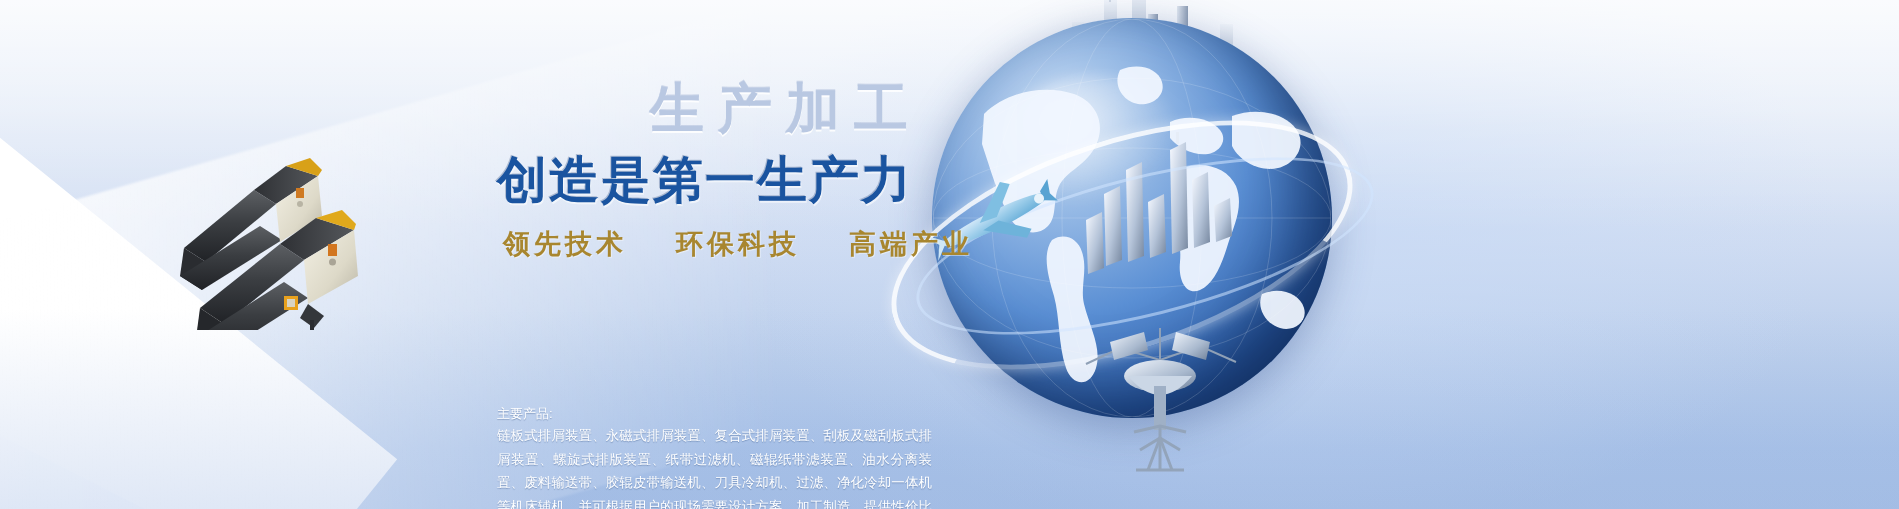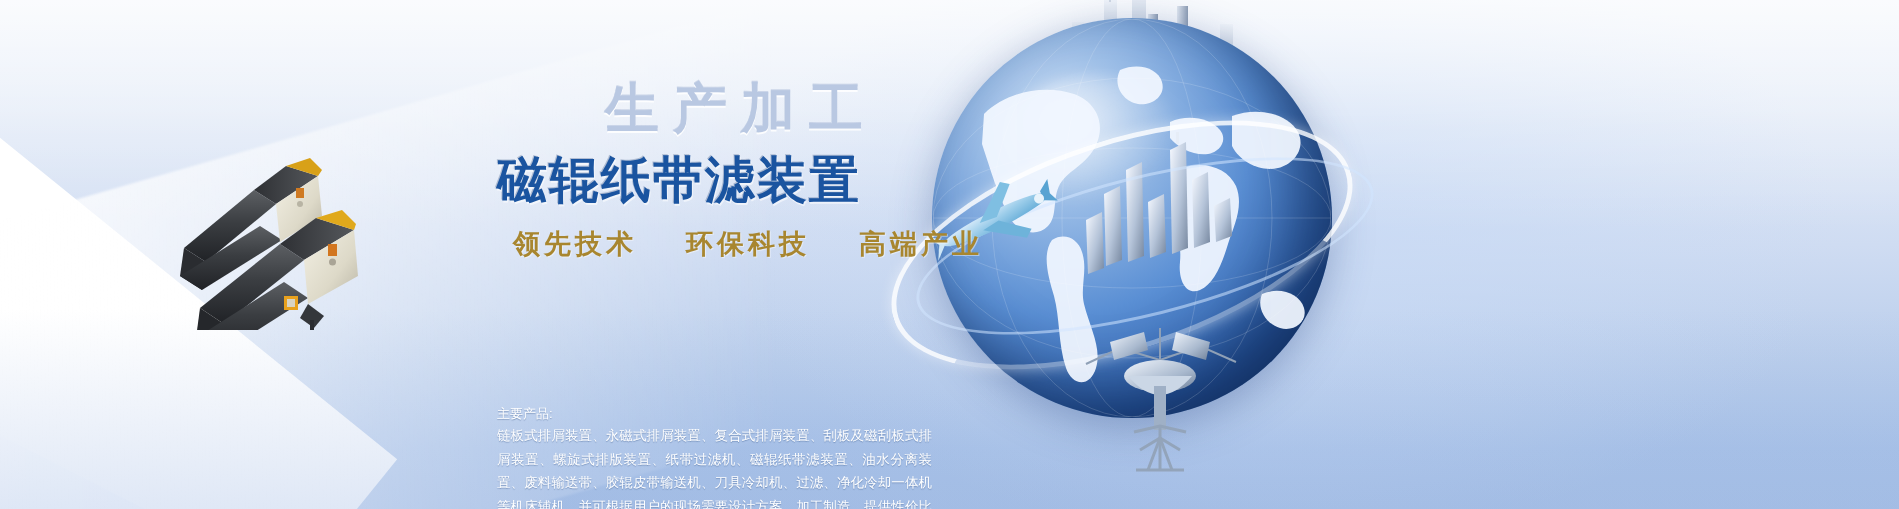--- a/index.html
+++ b/index.html
@@ -59,33 +59,34 @@
 
   .headline-ghost {
     font-size:54px;
     font-weight:bold;
     letter-spacing:14px;
     color:#b9c8e2;
     text-shadow:0 2px 0 rgba(255,255,255,0.85), 0 -1px 0 rgba(140,160,200,0.35);
     margin-left:108px;
     line-height:1.05;
     white-space:nowrap;
+    text-align:center;
   }
   .headline-main {
     margin-top:10px;
     font-size:50px;
     font-weight:bold;
     letter-spacing:2px;
     color:#1a54a0;
     text-shadow:1px 2px 0 rgba(255,255,255,0.55), -1px -1px 0 rgba(10,45,100,0.25);
     white-space:nowrap;
   }
   .tagline {
     margin-top:12px;
-    margin-left:16px;
+    margin-left:6px;
     font-size:27px;
     font-weight:bold;
     letter-spacing:4px;
     color:#a8862f;
     text-shadow:1px 1px 0 rgba(255,255,255,0.45);
     white-space:nowrap;
   }
   .tagline .gap { display:inline-block; width:26px; }
 
   .desc { position:absolute; left:497px; top:404px; width:435px; z-index:40; }
@@ -349,21 +350,21 @@
           <path d="M78,150 L90,118 L102,150"></path>
         </g>
       </svg>
     </div>
   </div>
 
   <div class="bottom-shade"></div>
 
   <div class="text-block">
     <div class="headline-ghost">生产加工</div>
-    <div class="headline-main">磁辊纸带滤装置</div>
+    <div class="headline-main">创造是第一生产力</div>
     <div class="tagline">
       <span>领先技术</span>
       <span class="gap"></span>
       <span>环保科技</span>
       <span class="gap"></span>
       <span>高端产业</span>
     </div>
   </div>
 
   <div class="desc">

